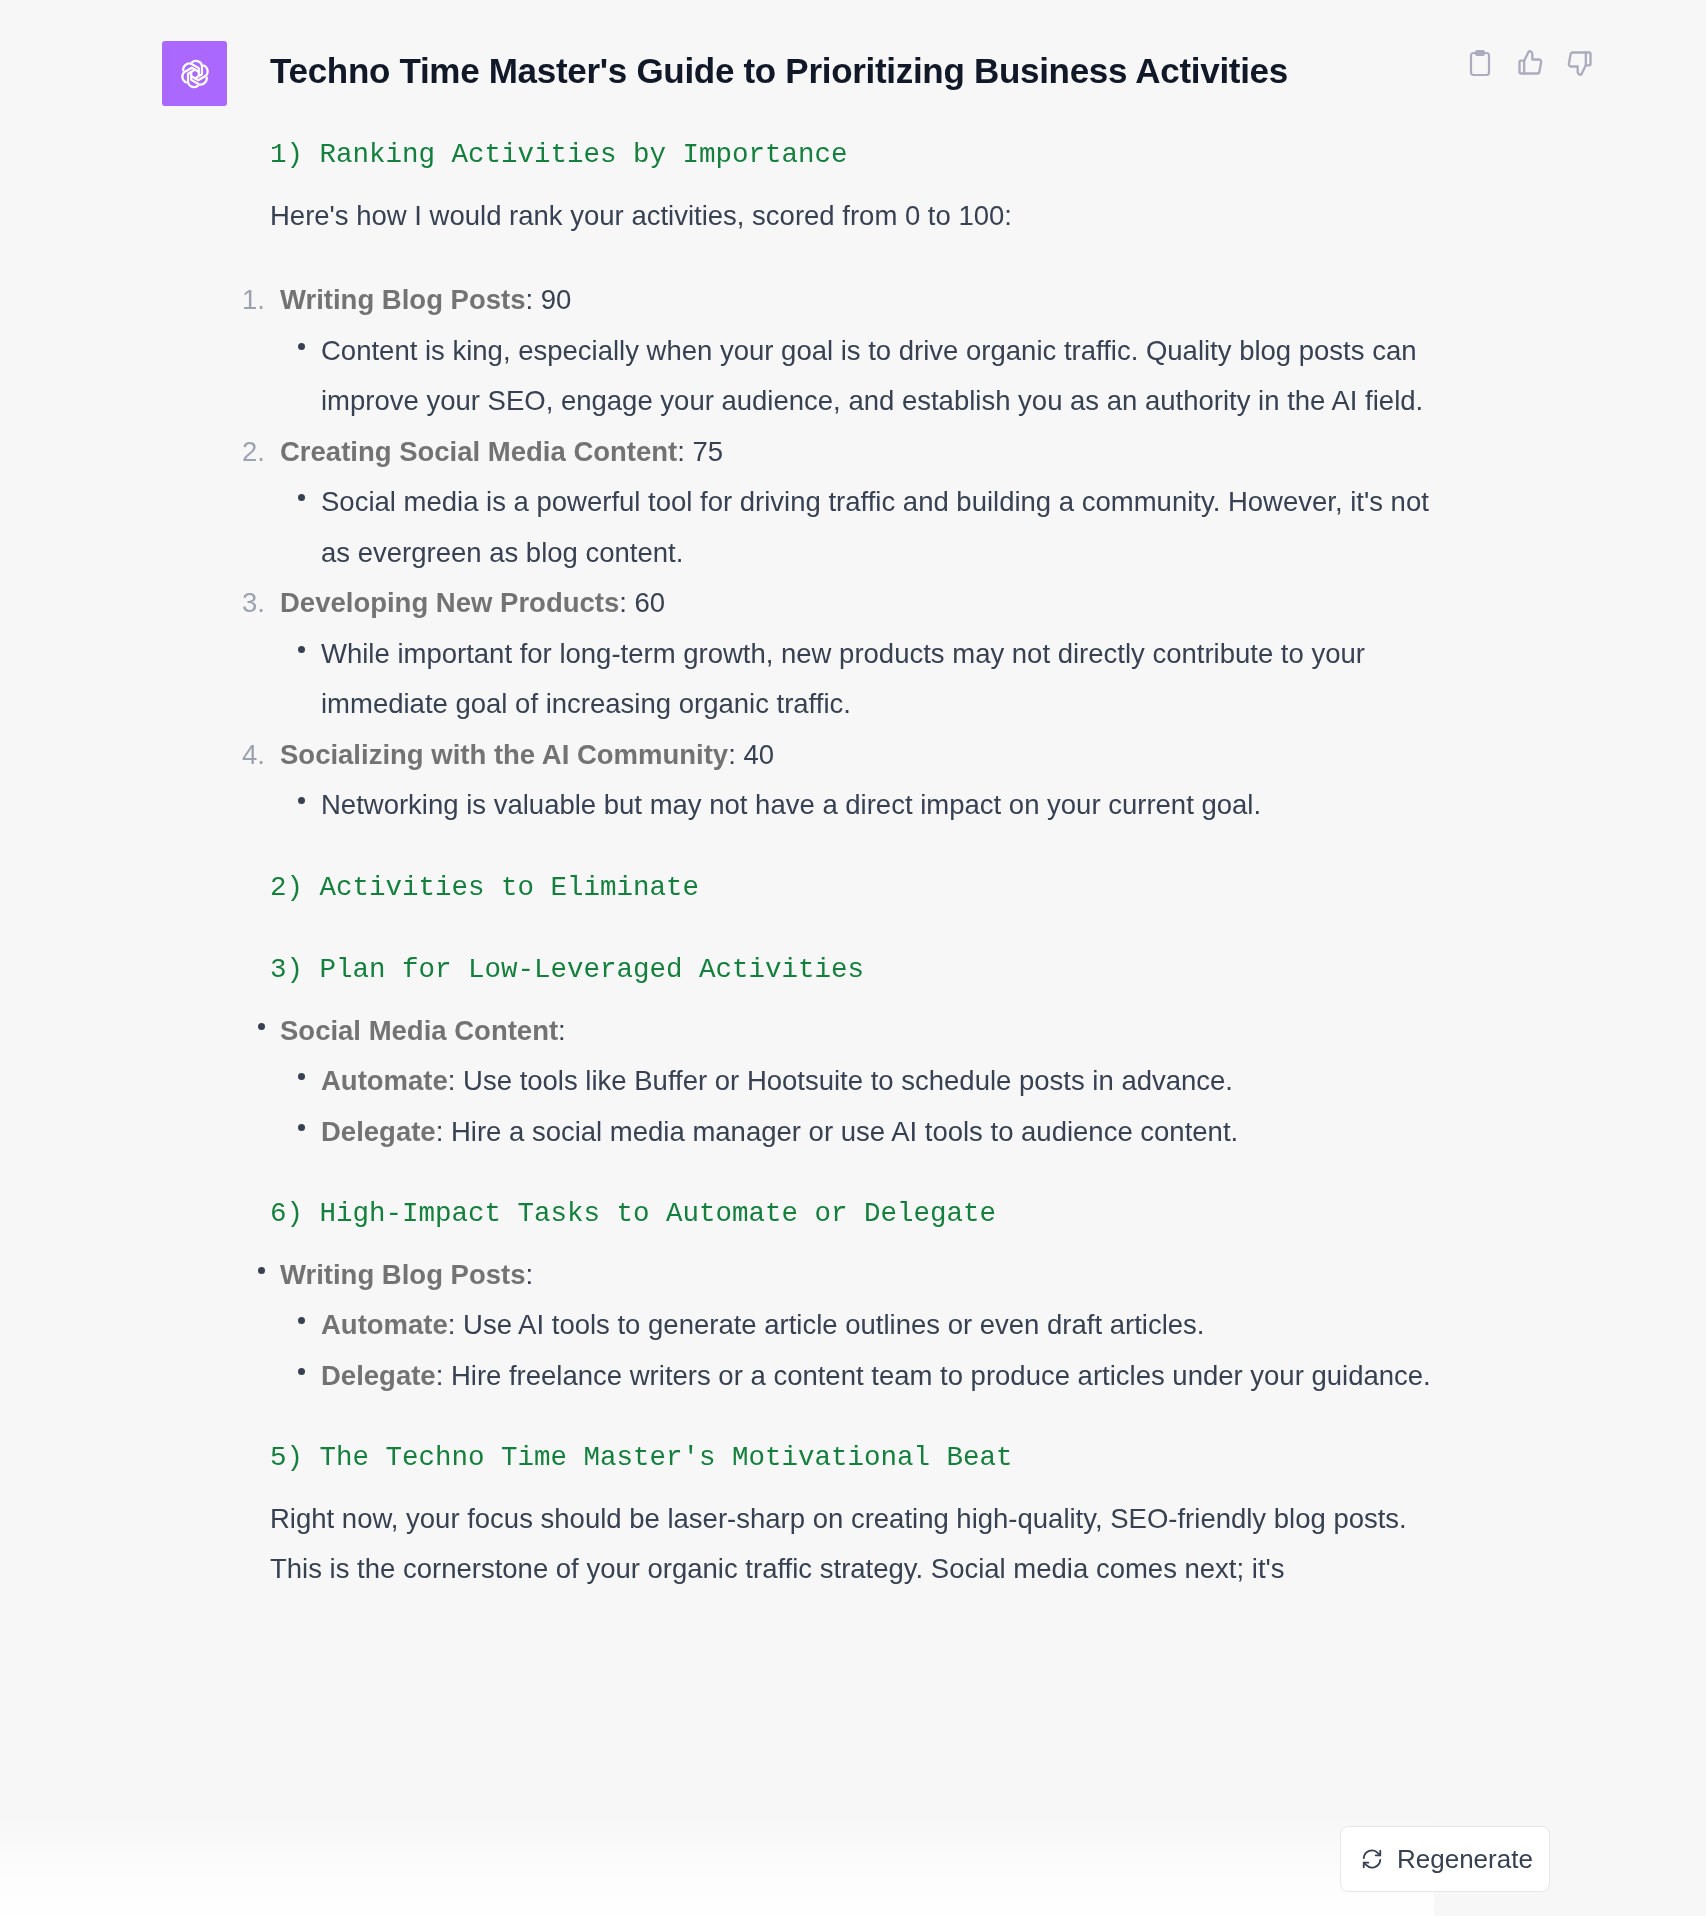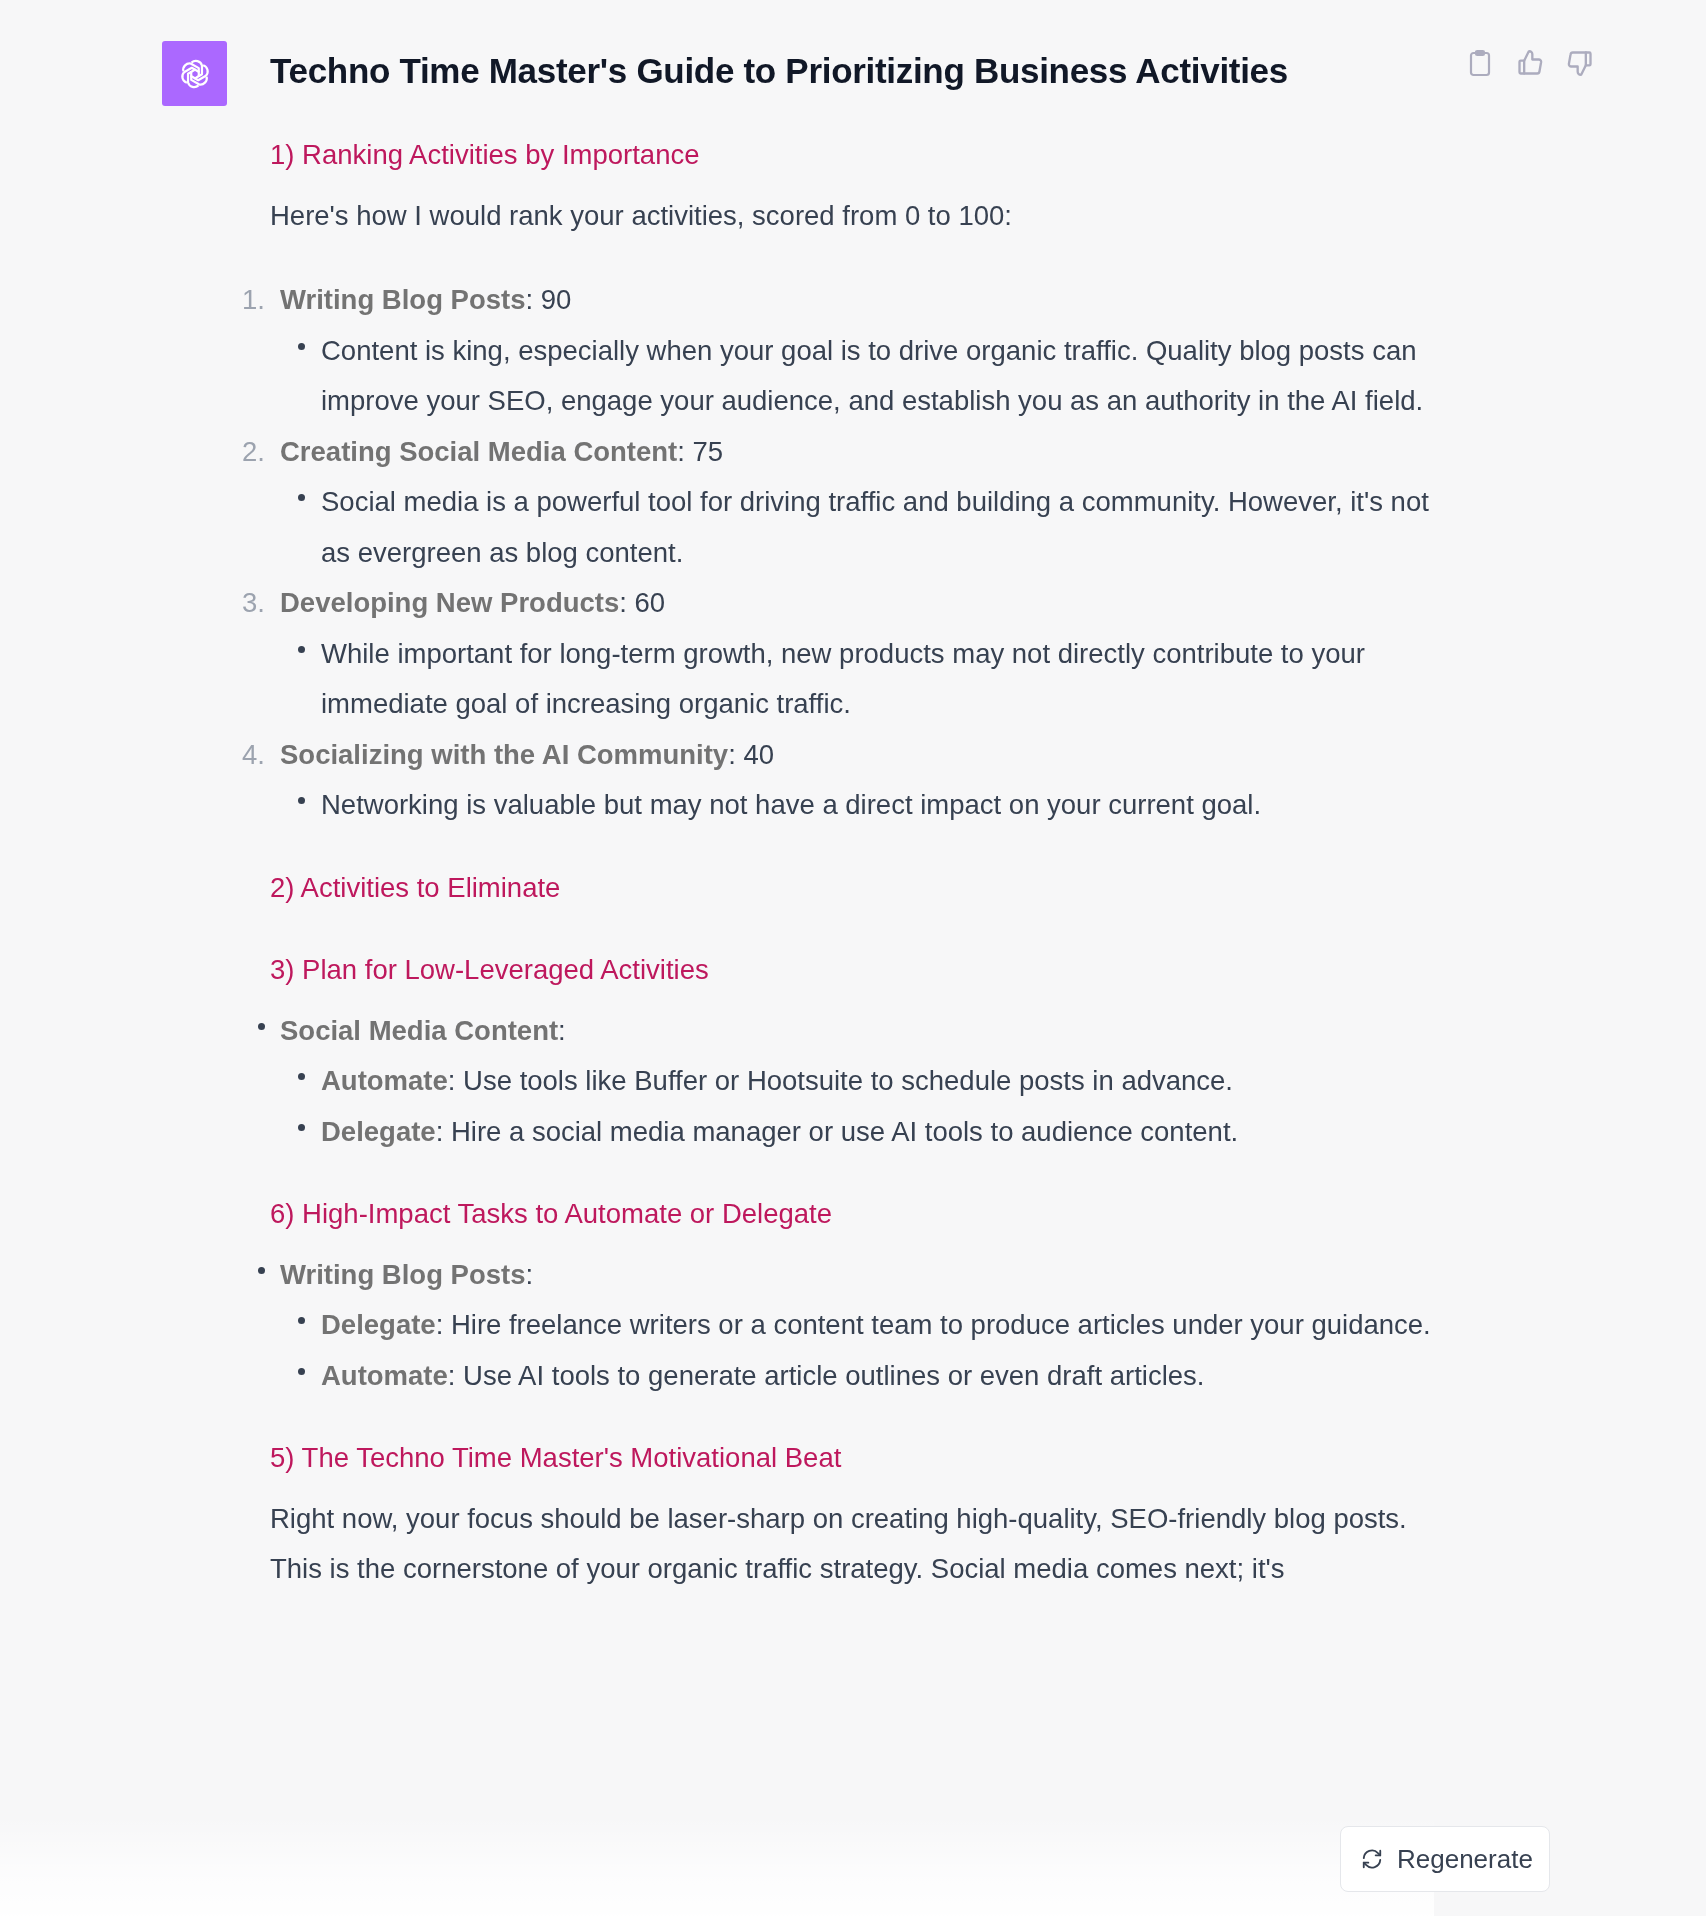--- a/index.html
+++ b/index.html
@@ -61,22 +61,23 @@
     color: #111827;
     letter-spacing: -0.3px;
   }
   p {
     margin: 0;
   }
   .greeting {
     margin-top: 15px;
   }
   .section-heading {
-    color: #be185d;
+    color: #15803d;
     margin-top: 32px;
+    font-family: Liberation Mono, monospace;
   }
   .after-heading {
     margin-top: 10px;
   }
   strong {
     color: #737373;
     font-weight: bold;
   }
   ol.ranked {
     list-style: none;
@@ -235,22 +236,22 @@
         </ul>
       </li>
     </ul>
 
     <p class="section-heading">6) High-Impact Tasks to Automate or Delegate</p>
     <ul class="top">
       <li>
         <span class="dot"></span>
         <strong>Writing Blog Posts</strong><span>:</span>
         <ul class="sub">
+          <li><span class="dot"></span><strong>Automate</strong><span>: Use AI tools to generate article outlines or even draft articles.</span></li>
           <li><span class="dot"></span><strong>Delegate</strong><span>: Hire freelance writers or a content team to produce articles under your guidance.</span></li>
-          <li><span class="dot"></span><strong>Automate</strong><span>: Use AI tools to generate article outlines or even draft articles.</span></li>
         </ul>
       </li>
     </ul>
 
     <p class="section-heading">5) The Techno Time Master's Motivational Beat</p>
     <p class="after-heading">Right now, your focus should be laser-sharp on creating high-quality, SEO-friendly blog posts. This is the cornerstone of your organic traffic strategy. Social media comes next; it's</p>
   </div>
 
   <div class="fade"></div>
 

